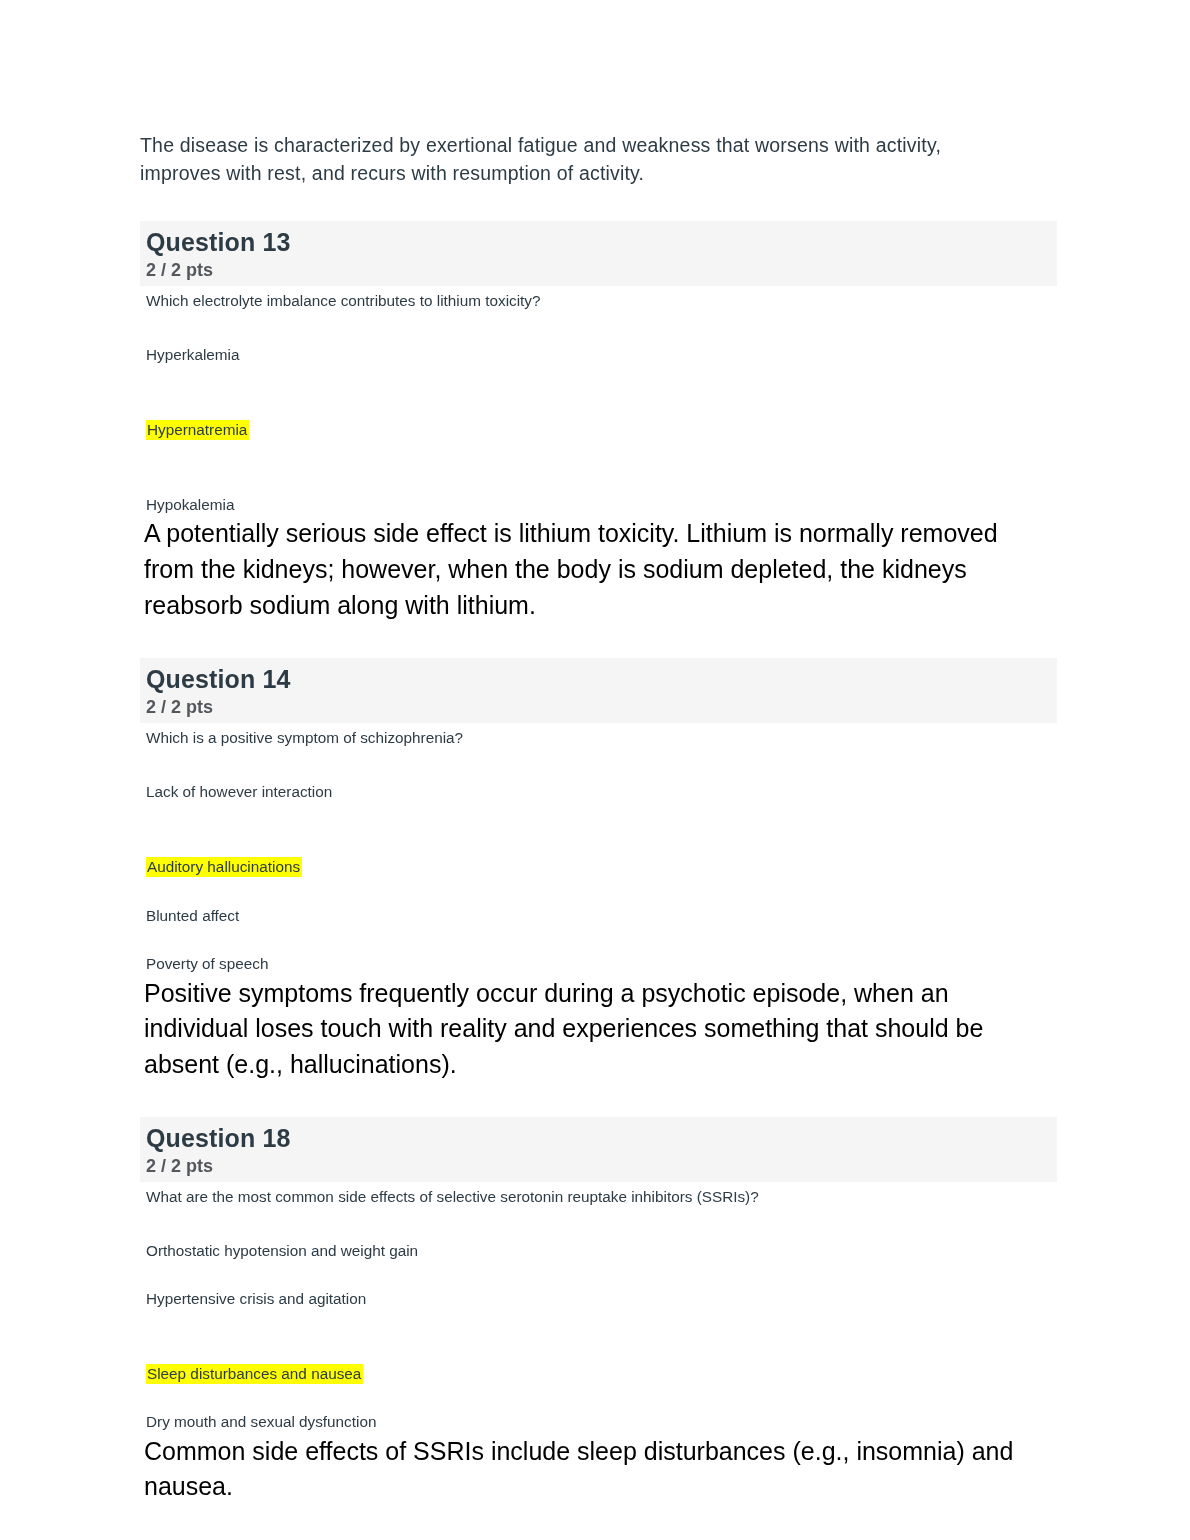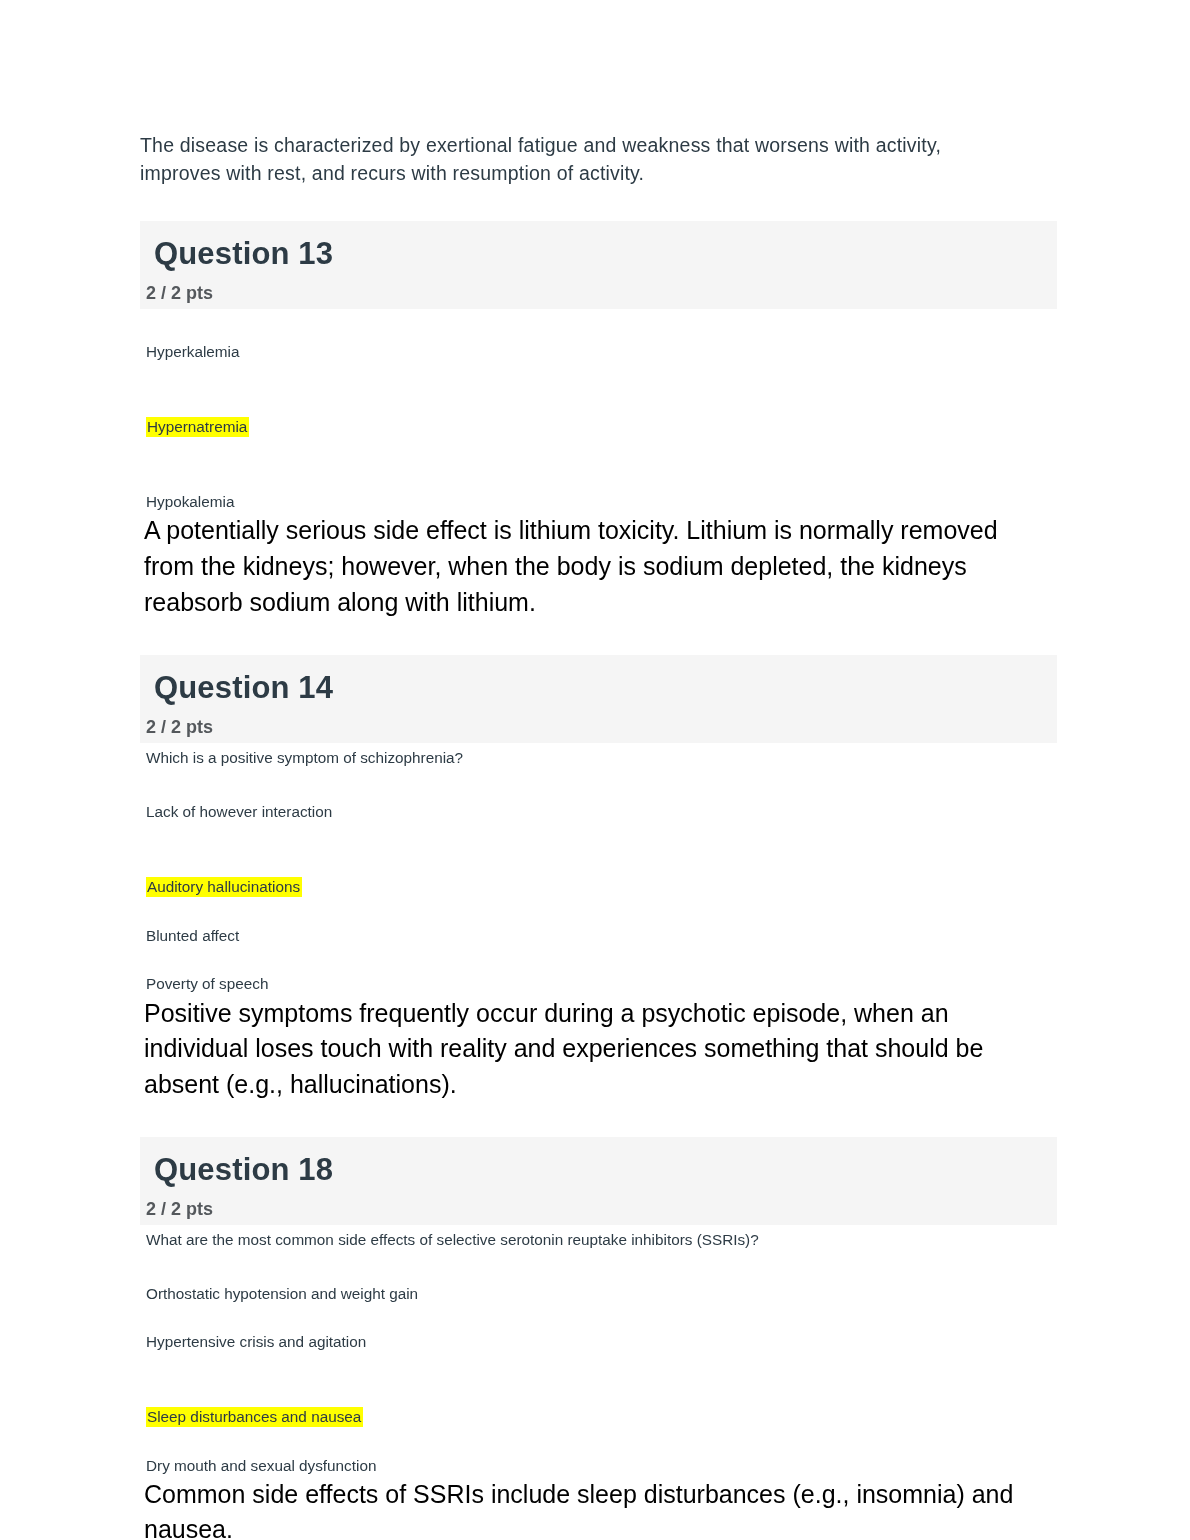--- a/index.html
+++ b/index.html
@@ -41,25 +41,25 @@
 
   
   .q-header {
     background: #F5F5F5;
     width: 917px;
     box-sizing: border-box;
     padding: 7px 0 4px 6px;
     margin: 0;
   }
   .q-title {
-    font-size: 31px;
+    font-size: 25px;
     font-weight: bold;
     line-height: 1.18;
     color: #2D3B45;
-    margin: 8px;
+    margin: 0;
     letter-spacing: 0.005em;
   }
   .q-pts {
     font-size: 18px;
     font-weight: bold;
     line-height: 1.25;
     color: #54585c;
     margin: 0;
     padding-top: 2px;
   }
@@ -109,20 +109,21 @@
 
     <p class="bodytext">The disease is characterized by exertional fatigue and weakness that worsens with activity, improves with rest, and recurs with resumption of activity.</p>
 
     <div class="sp-intro-to-q13"></div>
 
     <div>
       <div class="q-header">
         <div class="q-title">Question 13</div>
         <div class="q-pts">2 / 2 pts</div>
       </div>
+      <p class="q-stem">Which electrolyte imbalance contributes to lithium toxicity?</p>
 
       <div class="sp-stem-to-opt"></div>
       <p class="opt"><span>Hyperkalemia</span></p>
 
       <div class="sp-opt-gap-lg"></div>
       <p class="opt"><span class="hl">Hypernatremia</span></p>
 
       <div class="sp-opt-gap-sm"></div>
 
       <div class="sp-opt-gap-xs"></div>

